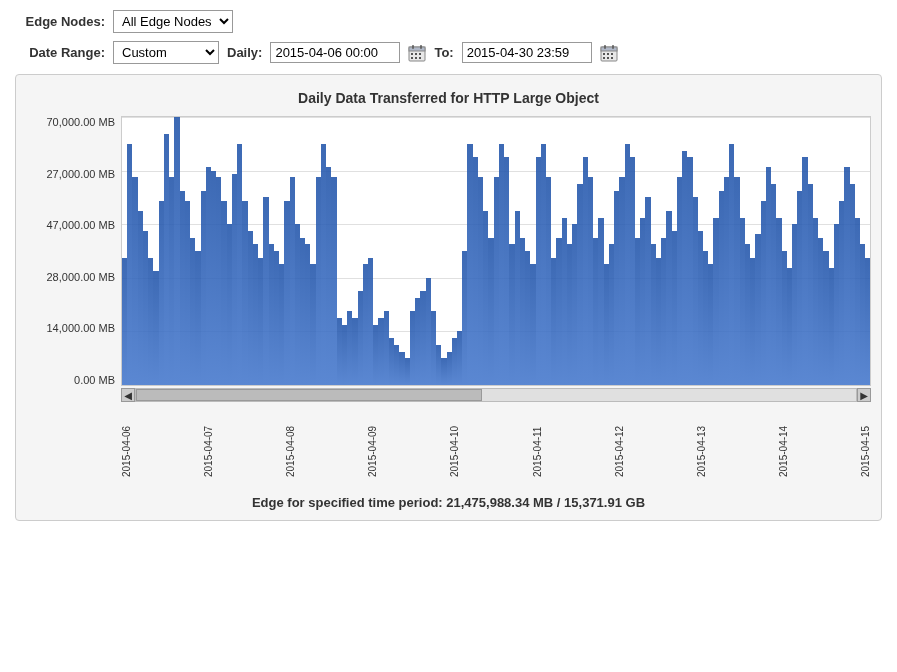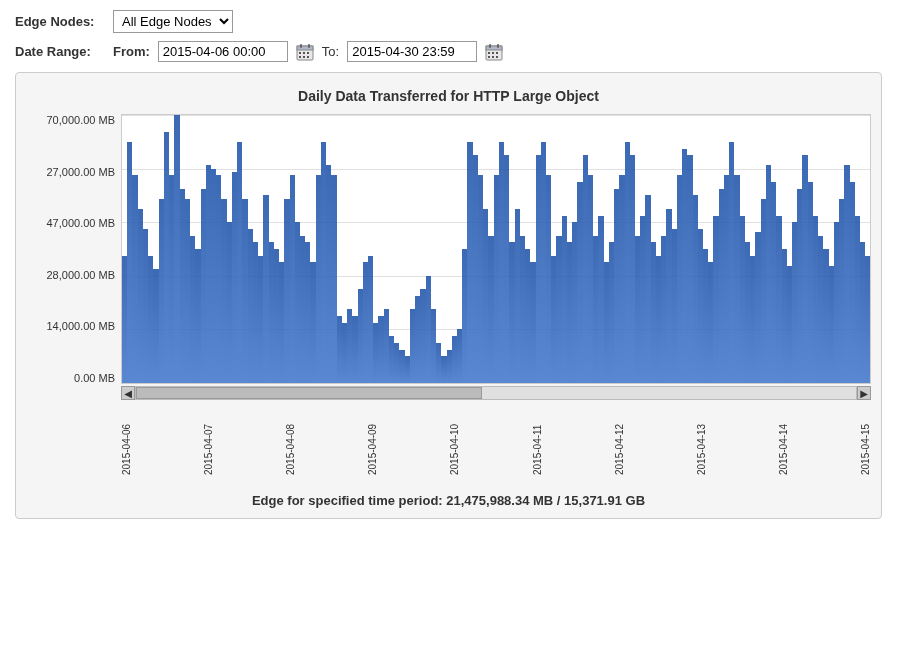--- a/index.html
+++ b/index.html
@@ -15,20 +15,21 @@
     }
     .control-row {
       display: flex;
       align-items: center;
       margin-bottom: 8px;
       gap: 8px;
     }
     .control-label {
       font-weight: bold;
       min-width: 90px;
+      text-align: right;
     }
     select {
       padding: 2px 4px;
       font-size: 13px;
       border: 1px solid #999;
       background: #fff;
     }
     .date-input {
       border: 1px solid #999;
       padding: 2px 4px;
@@ -172,37 +173,39 @@
 <body>
 
 <div class="controls">
   <div class="control-row">
     <span class="control-label">Edge Nodes:</span>
     <select>
     <option>All Edge Nodes</option><option>Edge Node 1</option><option>Edge Node 2</option></select>
   </div>
   <div class="control-row">
     <span class="control-label">Date Range:</span>
-    <span style="font-weight:bold;">From:</span>
+    <select>
+    <option>Custom</option><option>Last 7 Days</option><option>Last 30 Days</option><option>This Month</option></select>
+    <span style="font-weight:bold;">Daily:</span>
     <input type="text" class="date-input" value="2015-04-06 00:00" style="">
     <span class="cal-icon" title="Pick date">
       <svg width="18" height="18" viewBox="0 0 18 18" xmlns="http://www.w3.org/2000/svg">
         <rect x="1" y="3" width="16" height="14" rx="1" fill="#e8e8e8" stroke="#888" stroke-width="1"></rect>
         <rect x="1" y="3" width="16" height="4" fill="#b0b8c8" stroke="#888" stroke-width="1"></rect>
         <rect x="4" y="1" width="2" height="4" rx="1" fill="#666"></rect>
         <rect x="12" y="1" width="2" height="4" rx="1" fill="#666"></rect>
         <rect x="3" y="9" width="2" height="2" fill="#555"></rect>
         <rect x="7" y="9" width="2" height="2" fill="#555"></rect>
         <rect x="11" y="9" width="2" height="2" fill="#555"></rect>
         <rect x="3" y="13" width="2" height="2" fill="#555"></rect>
         <rect x="7" y="13" width="2" height="2" fill="#555"></rect>
         <rect x="11" y="13" width="2" height="2" fill="#555"></rect>
       </svg>
     </span>
-    <span style="font-weight:normal;">To:</span>
+    <span style="font-weight:bold;">To:</span>
     <input type="text" class="date-input" value="2015-04-30 23:59" style="">
     <span class="cal-icon" title="Pick date">
       <svg width="18" height="18" viewBox="0 0 18 18" xmlns="http://www.w3.org/2000/svg">
         <rect x="1" y="3" width="16" height="14" rx="1" fill="#e8e8e8" stroke="#888" stroke-width="1"></rect>
         <rect x="1" y="3" width="16" height="4" fill="#b0b8c8" stroke="#888" stroke-width="1"></rect>
         <rect x="4" y="1" width="2" height="4" rx="1" fill="#666"></rect>
         <rect x="12" y="1" width="2" height="4" rx="1" fill="#666"></rect>
         <rect x="3" y="9" width="2" height="2" fill="#555"></rect>
         <rect x="7" y="9" width="2" height="2" fill="#555"></rect>
         <rect x="11" y="9" width="2" height="2" fill="#555"></rect>

